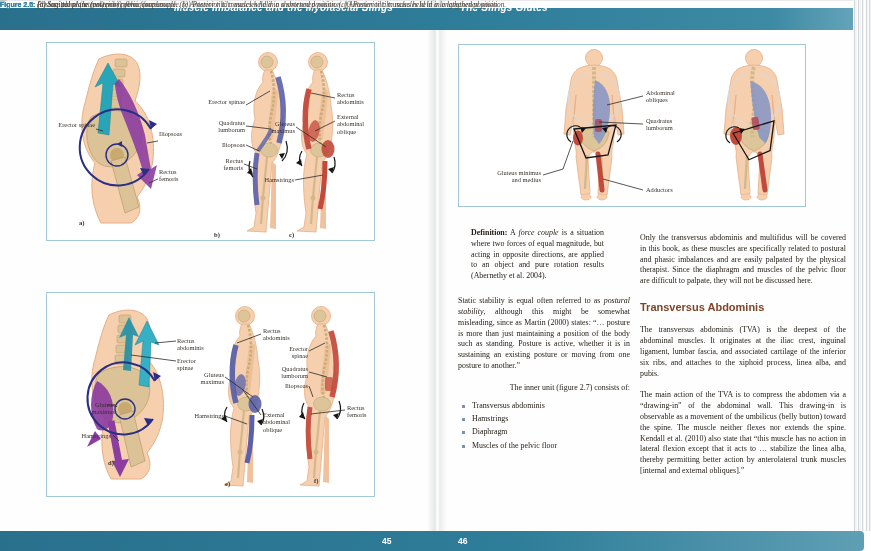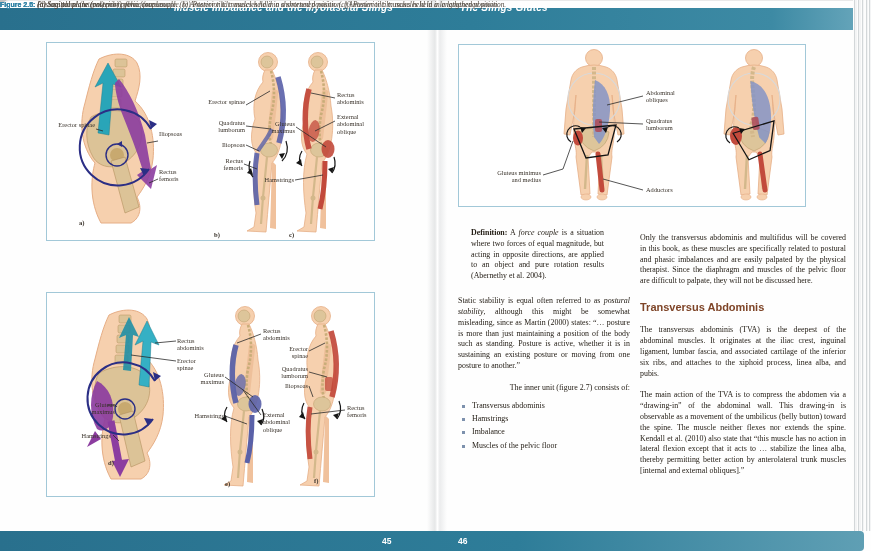--- a/index.html
+++ b/index.html
@@ -295,21 +295,21 @@
     <div class="bullet-row">
         <span class="bullet-mark"></span>
         <span>Transversus abdominis</span>
       </div>
     <div class="bullet-row">
         <span class="bullet-mark"></span>
         <span>Hamstrings</span>
       </div>
     <div class="bullet-row">
         <span class="bullet-mark"></span>
-        <span>Imbalance</span>
+        <span>Diaphragm</span>
       </div>
     <div class="bullet-row">
         <span class="bullet-mark"></span>
         <span>Muscles of the pelvic floor</span>
       </div>
   </div>
 </div>
 
 <div class="col" id="col-right">
   <div class="para">Only the transversus abdominis and multifidus will be covered in this book, as these muscles are specifically related to postural and phasic imbalances and are easily palpated by the physical therapist. Since the diaphragm and muscles of the pelvic floor are difficult to palpate, they will not be discussed here.</div>

